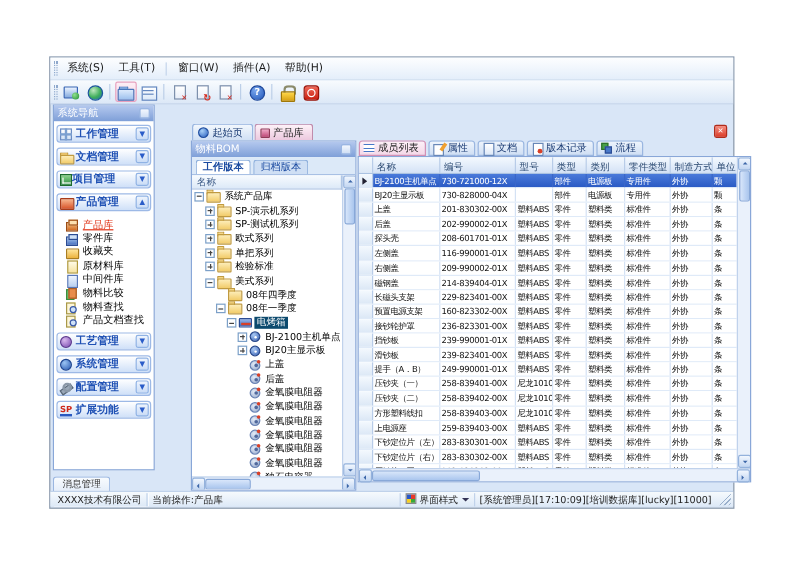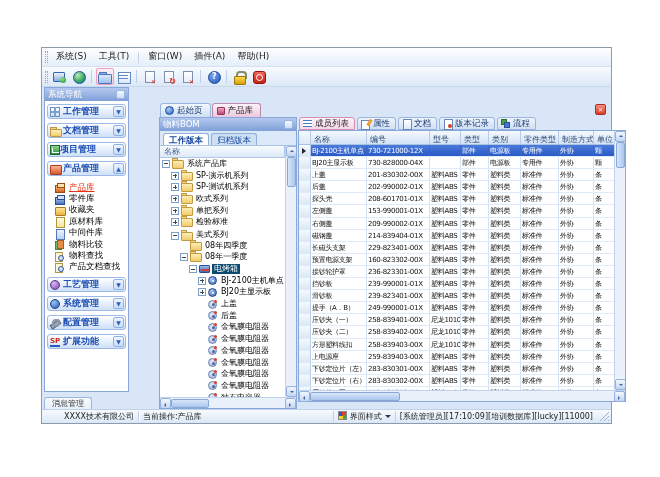--- a/index.html
+++ b/index.html
@@ -532,21 +532,21 @@
                   <div class="td c3">塑料ABS</div>
                   <div class="td c4">零件</div>
                   <div class="td c5">塑料类</div>
                   <div class="td c6">标准件</div>
                   <div class="td c7">外协</div>
                   <div class="td c8">条</div>
                 </div>
                 <div class="trow">
                   <div class="rowsel"></div>
                   <div class="td c1">左侧盖</div>
-                  <div class="td c2">153-990001-01X</div>
+                  <div class="td c2">116-990001-01X</div>
                   <div class="td c3">塑料ABS</div>
                   <div class="td c4">零件</div>
                   <div class="td c5">塑料类</div>
                   <div class="td c6">标准件</div>
                   <div class="td c7">外协</div>
                   <div class="td c8">条</div>
                 </div>
                 <div class="trow">
                   <div class="rowsel"></div>
                   <div class="td c1">右侧盖</div>
@@ -725,20 +725,20 @@
           <div class="sbtn left"></div>
           <div class="sthumb" style="width:90px"></div>
           <div class="hspacer"></div>
           <div class="sbtn right"></div>
         </div>
       </div>
     </div>
   </div>
   <div class="msgtab">消息管理</div>
   <div class="statusbar">
-    <div class="st-cell" style="margin-left:18px">XXXX技术有限公司</div>
+    <div class="st-cell" style="margin-left:2px">XXXX技术有限公司</div>
     <div class="st-cell" style="border-right:none;box-shadow:none">当前操作:产品库</div>
     <div class="st-spacer"></div>
     <div class="st-cell" style="border-left:1px solid #c0d2ea;border-right:none;box-shadow:none"><span class="style-icon"></span><span>界面样式</span><span class="st-arrow"></span></div>
     <div class="st-cell" style="border-right:none;box-shadow:none;border-left:1px solid #c0d2ea">[系统管理员][17:10:09][培训数据库][lucky][11000]</div>
     <div class="sizegrip"></div>
   </div>
 </div>
 
 </body></html>

